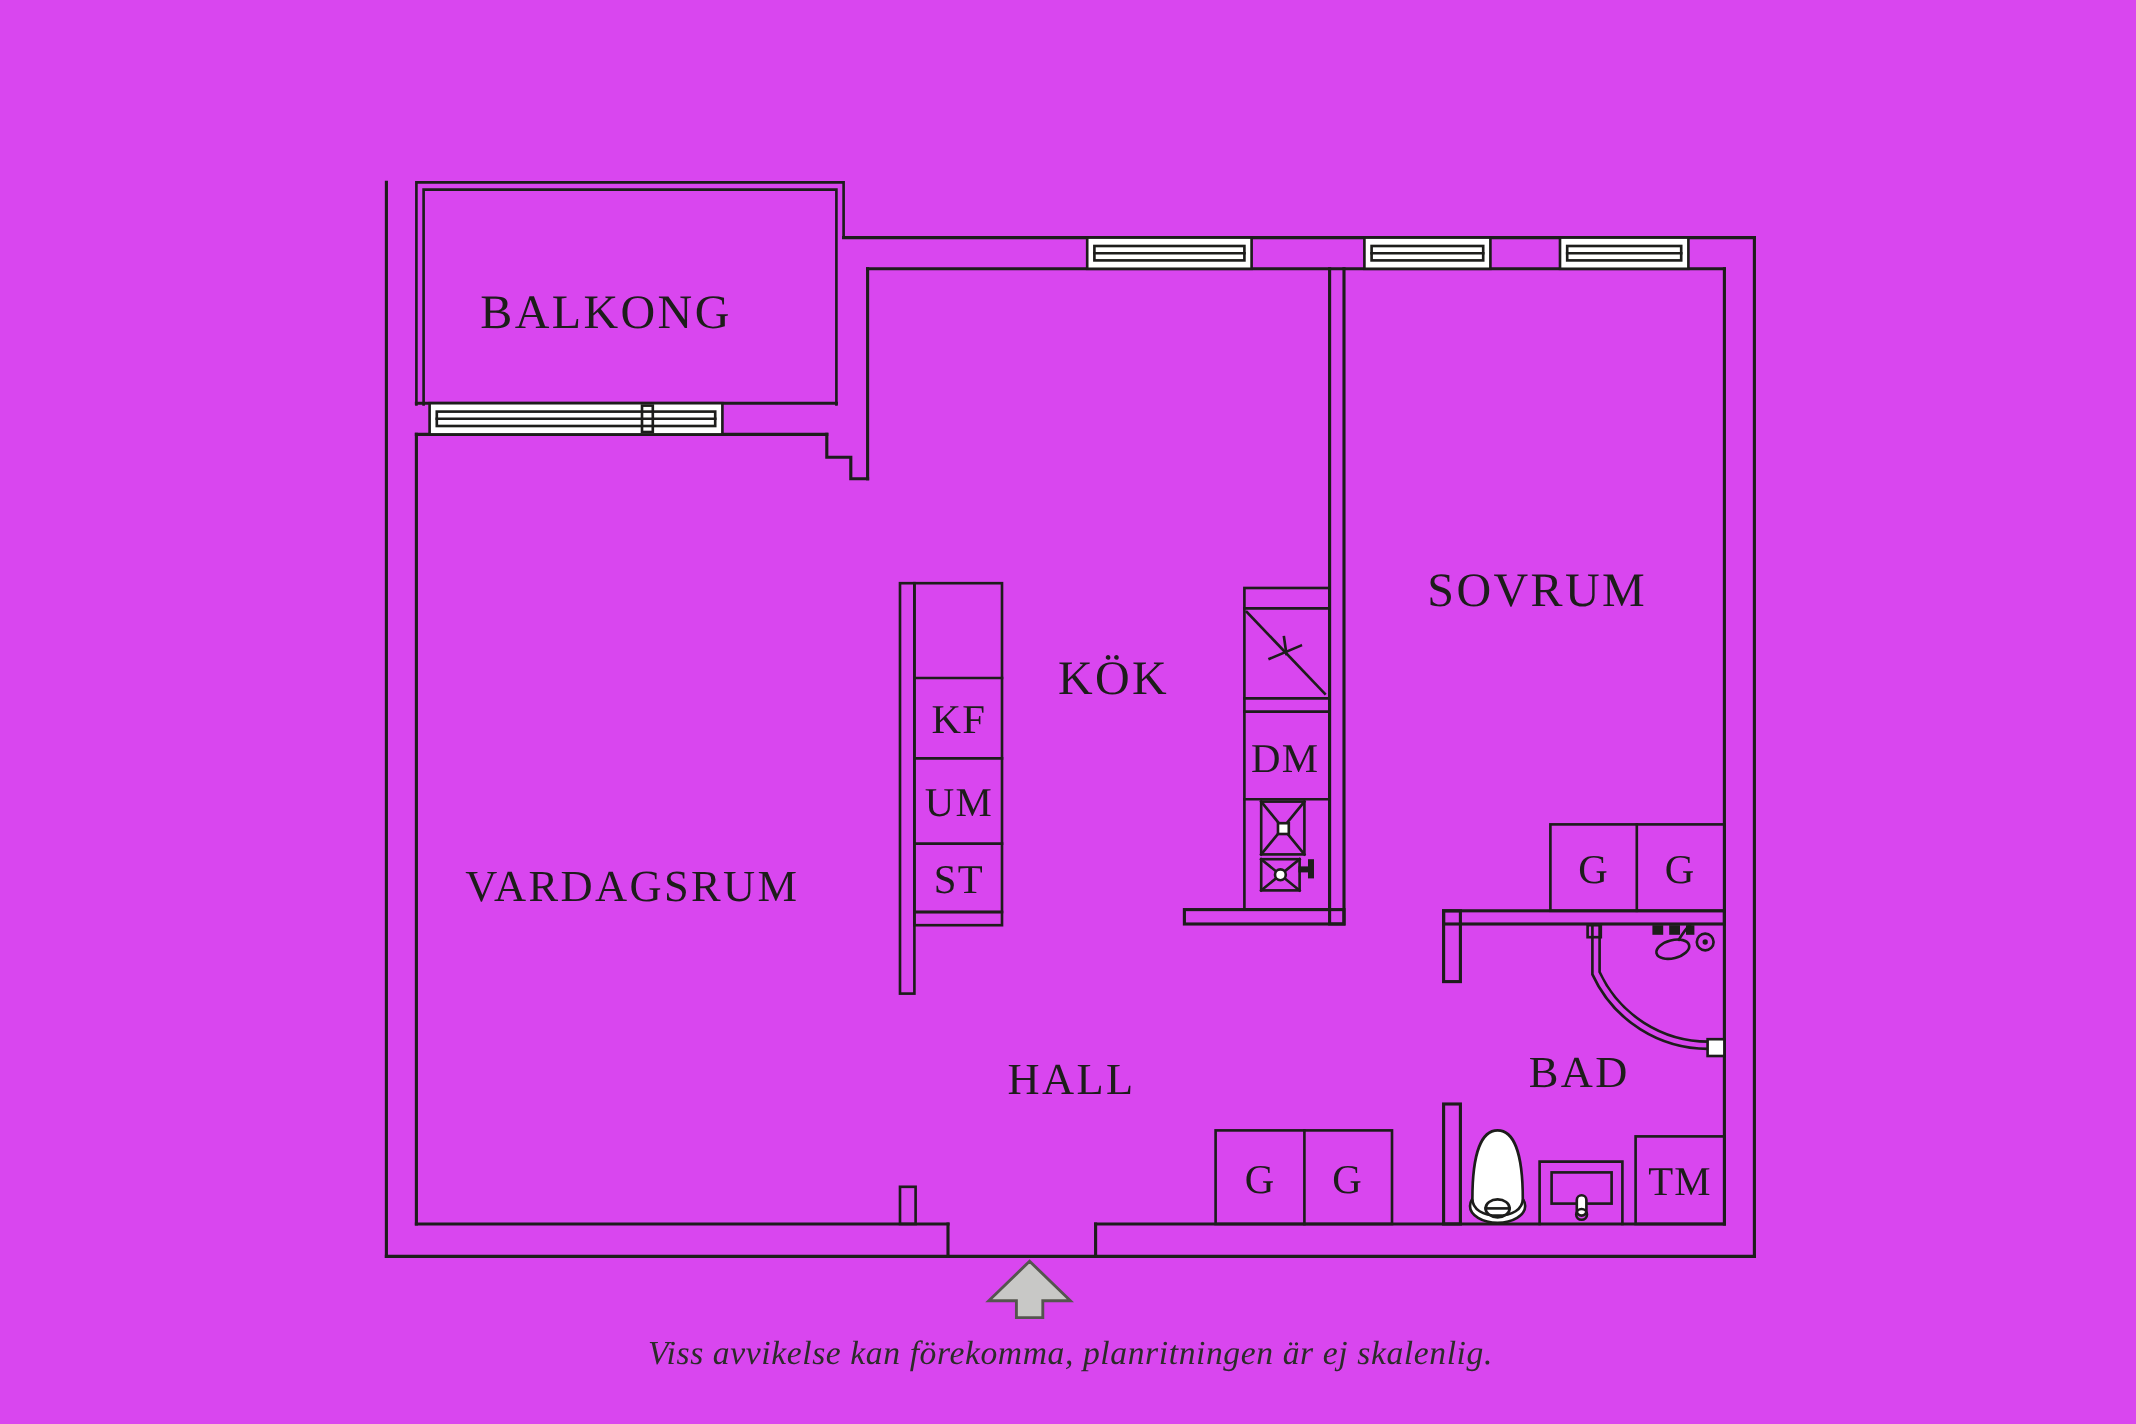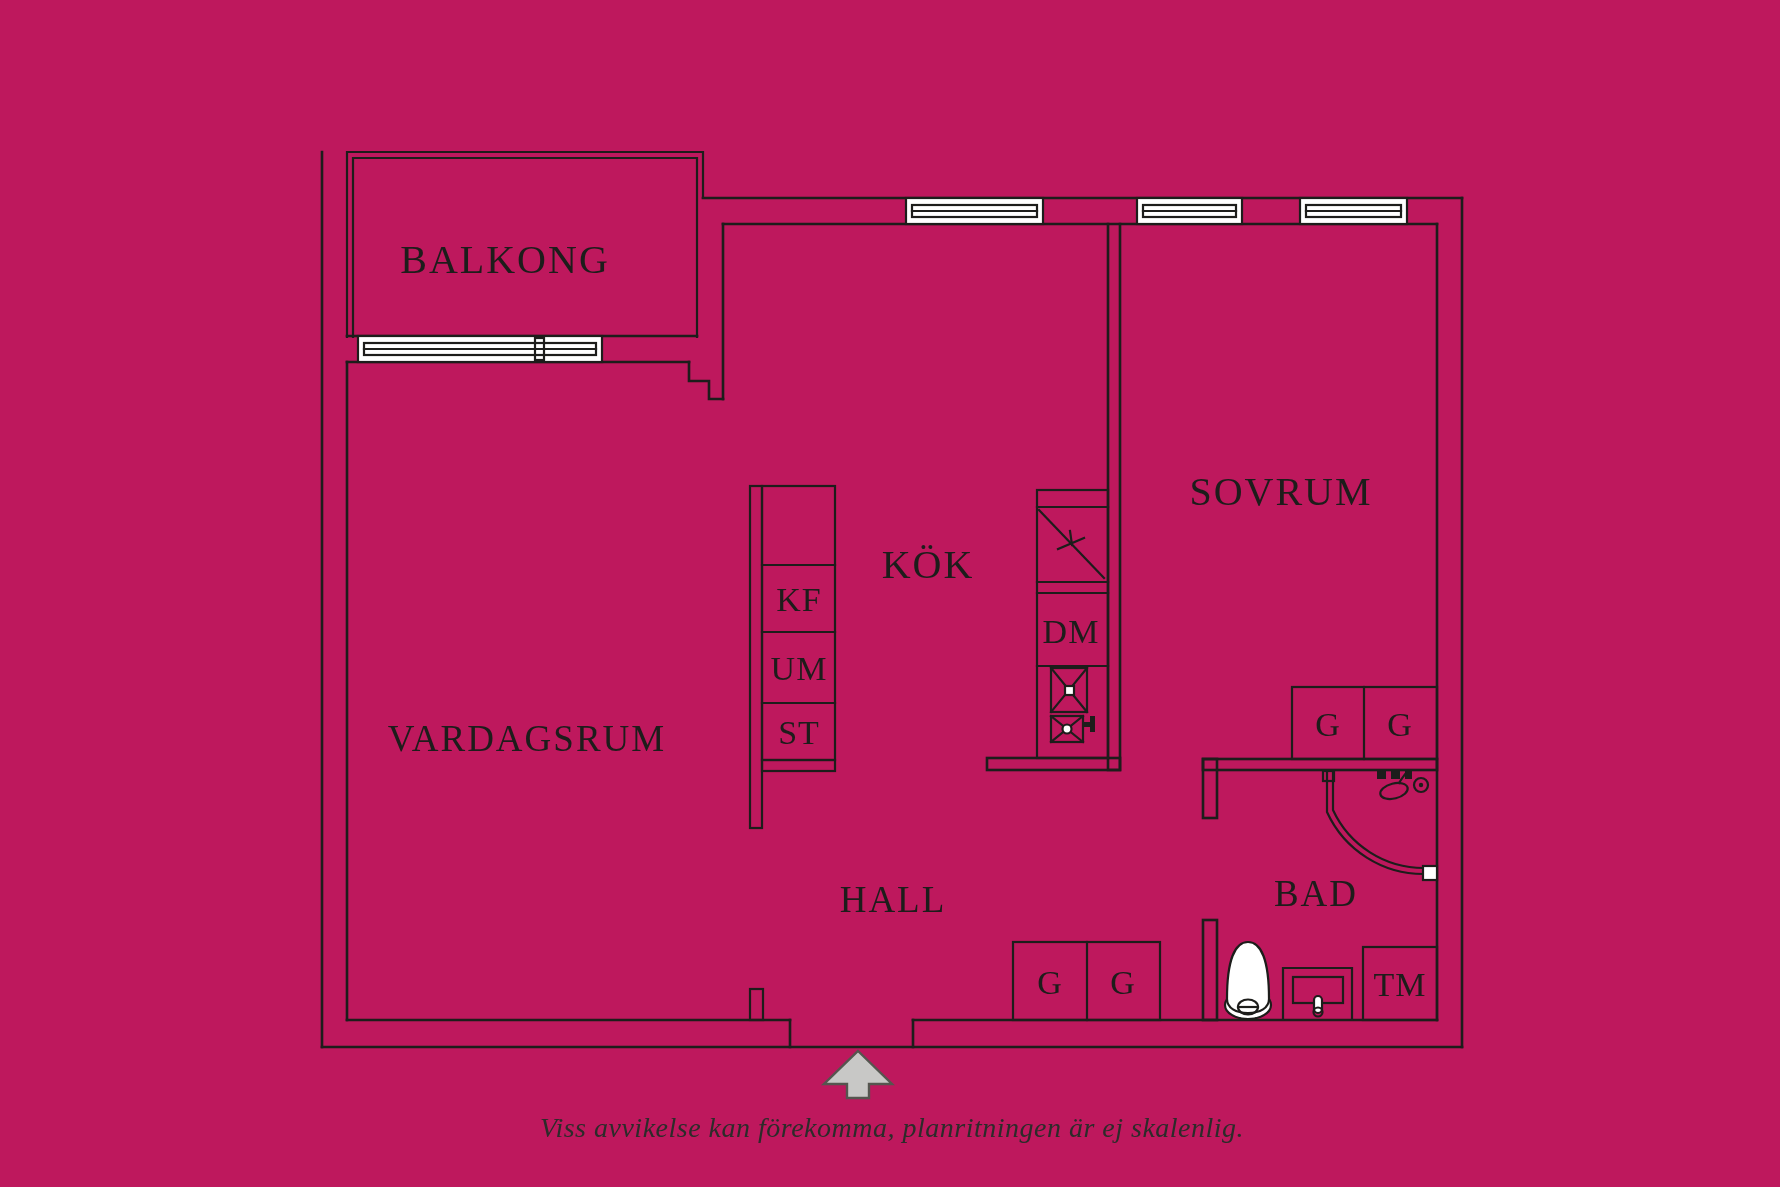--- a/index.html
+++ b/index.html
@@ -1,19 +1,19 @@
 <!DOCTYPE html>
 <html><head>
 <meta charset="utf-8">
 <style>
   html,body{margin:0;padding:0;background:#ffffff;}
   #stage{
     position:relative;
     width:1780px;height:1187px;
-    background:#be185d;
+    background:#d946ef;
     font-family:"Liberation Serif", serif;
     overflow:hidden;
   }
   svg{position:absolute;left:0;top:0;}
   
   .wall   {fill:none;stroke:#1d1d1b;stroke-width:2.6;stroke-linecap:square;}
   .thin   {fill:none;stroke:#1d1d1b;stroke-width:2.2;stroke-linecap:square;}
   .fix    {fill:none;stroke:#1d1d1b;stroke-width:2.2;stroke-linecap:square;}
   .fixw   {fill:#ffffff;stroke:#1d1d1b;stroke-width:2.2;}
   .winbox {fill:#ffffff;stroke:#1d1d1b;stroke-width:2.2;}

